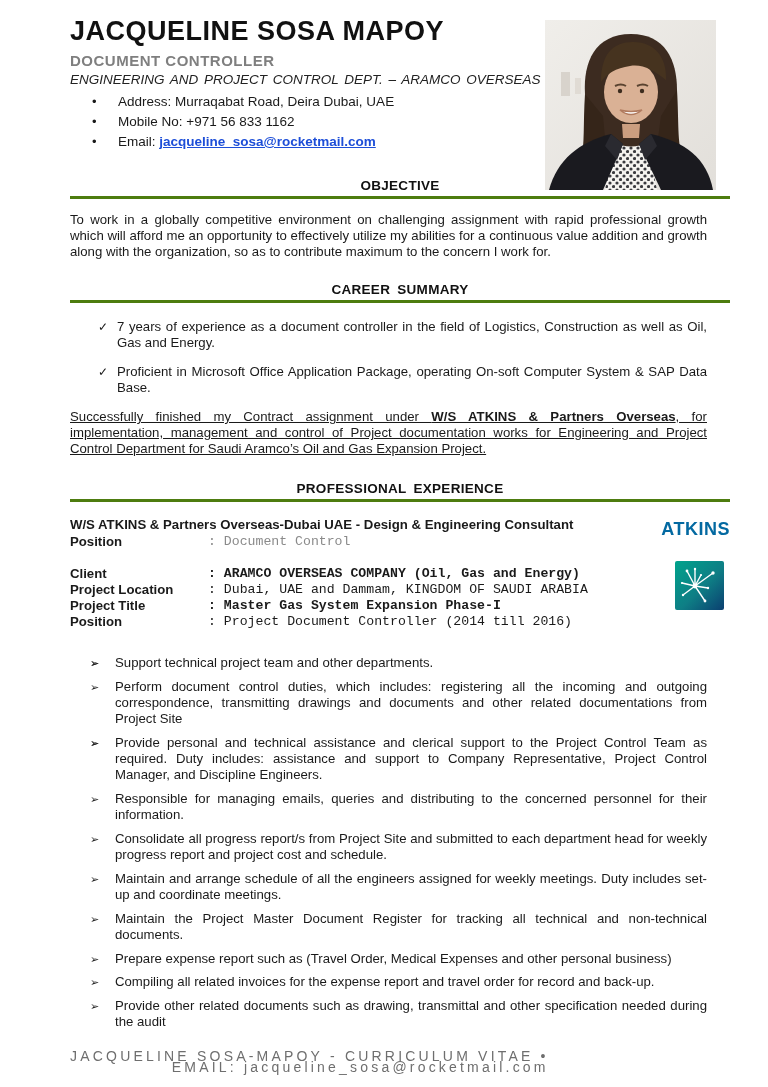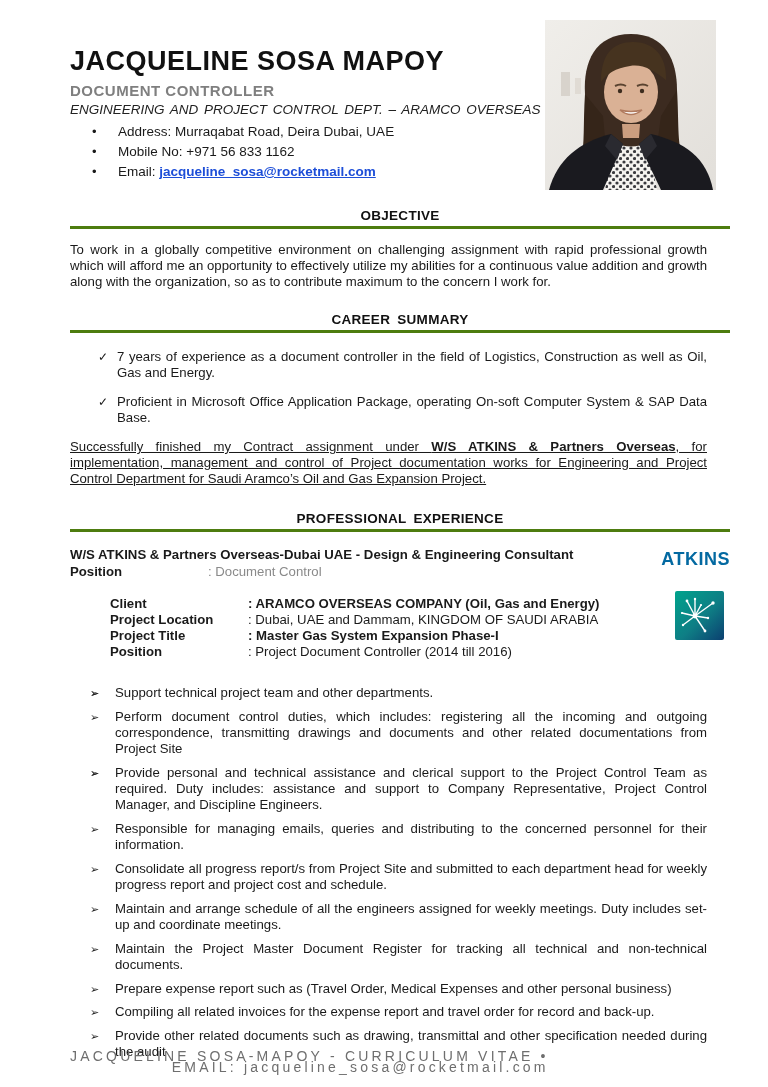--- a/index.html
+++ b/index.html
@@ -1,20 +1,20 @@
 <!DOCTYPE html>
 <html><head>
 <meta charset="utf-8">
 <style>
   * { margin:0; padding:0; box-sizing:border-box; }
   html,body { background:#ffffff; }
   body { font-family:"Liberation Sans", sans-serif; color:#1a1a1a; }
   .page {
     position:relative; width:768px; height:1087px; background:#ffffff;
-    overflow:hidden; padding:46px 38px 0 70px;
+    overflow:hidden; padding:16px 38px 0 70px;
   }
   .content { width:660px; }
 
   
   .name { font-size:27px; font-weight:700; letter-spacing:0.5px; color:#111; }
   .job-title { font-size:15px; font-weight:700; color:#7f7f7f; letter-spacing:0.5px; margin-top:5px; }
   .dept { font-size:13.5px; font-style:italic; color:#222; margin-top:3px; word-spacing:2px; }
   .contact-list { list-style:none; margin-top:5px; }
   .contact-list li { font-size:13.5px; line-height:20px; padding-left:48px; position:relative; }
   .contact-list .blt { position:absolute; left:22px; top:0; font-size:13px; }
@@ -40,25 +40,25 @@
   .check-list .mk { position:absolute; left:28px; top:0; font-size:12px; }
   .closing-par { margin-top:9px;text-decoration:underline; }
   .closing-par b { font-weight:700; }
 
   .exp-heading { margin-top:24px; }
 
   .exp-block { position:relative; margin-top:15px; width:660px; }
   .company-line { font-size:13.2px; font-weight:700; width:520px; }
   .kv-row { display:flex; font-size:13.2px; line-height:15px; margin-top:1px; }
   .kv-row .k { width:138px; font-weight:700; flex:none; }
-  .kv-row .v { width:382px; }
+  .kv-row .v { width:382px;font-family:Liberation Mono, monospace; }
   .kv-bold .v { font-weight:700; }
   .v-gray { color:#8a8a8a; }
   .pos-row { margin-top:2px; }
-  .client-block { margin-top:17px;margin-left:40px; }
+  .client-block { margin-top:17px; }
 
   .atkins-logo {
     position:absolute; top:2px; right:0px; font-size:18px; font-weight:700;
     color:#0369a1; letter-spacing:0.5px; font-family:"Liberation Sans", sans-serif;
   }
   .aramco-logo { position:absolute; top:44px; right:6px; width:49px; height:49px; }
 
   
   .duty-list { list-style:none; margin-top:26px; }
   .duty-list li { position:relative; padding-left:45px; margin-bottom:7.5px; font-size:13.2px; line-height:16.2px; text-align:justify; width:637px; }

